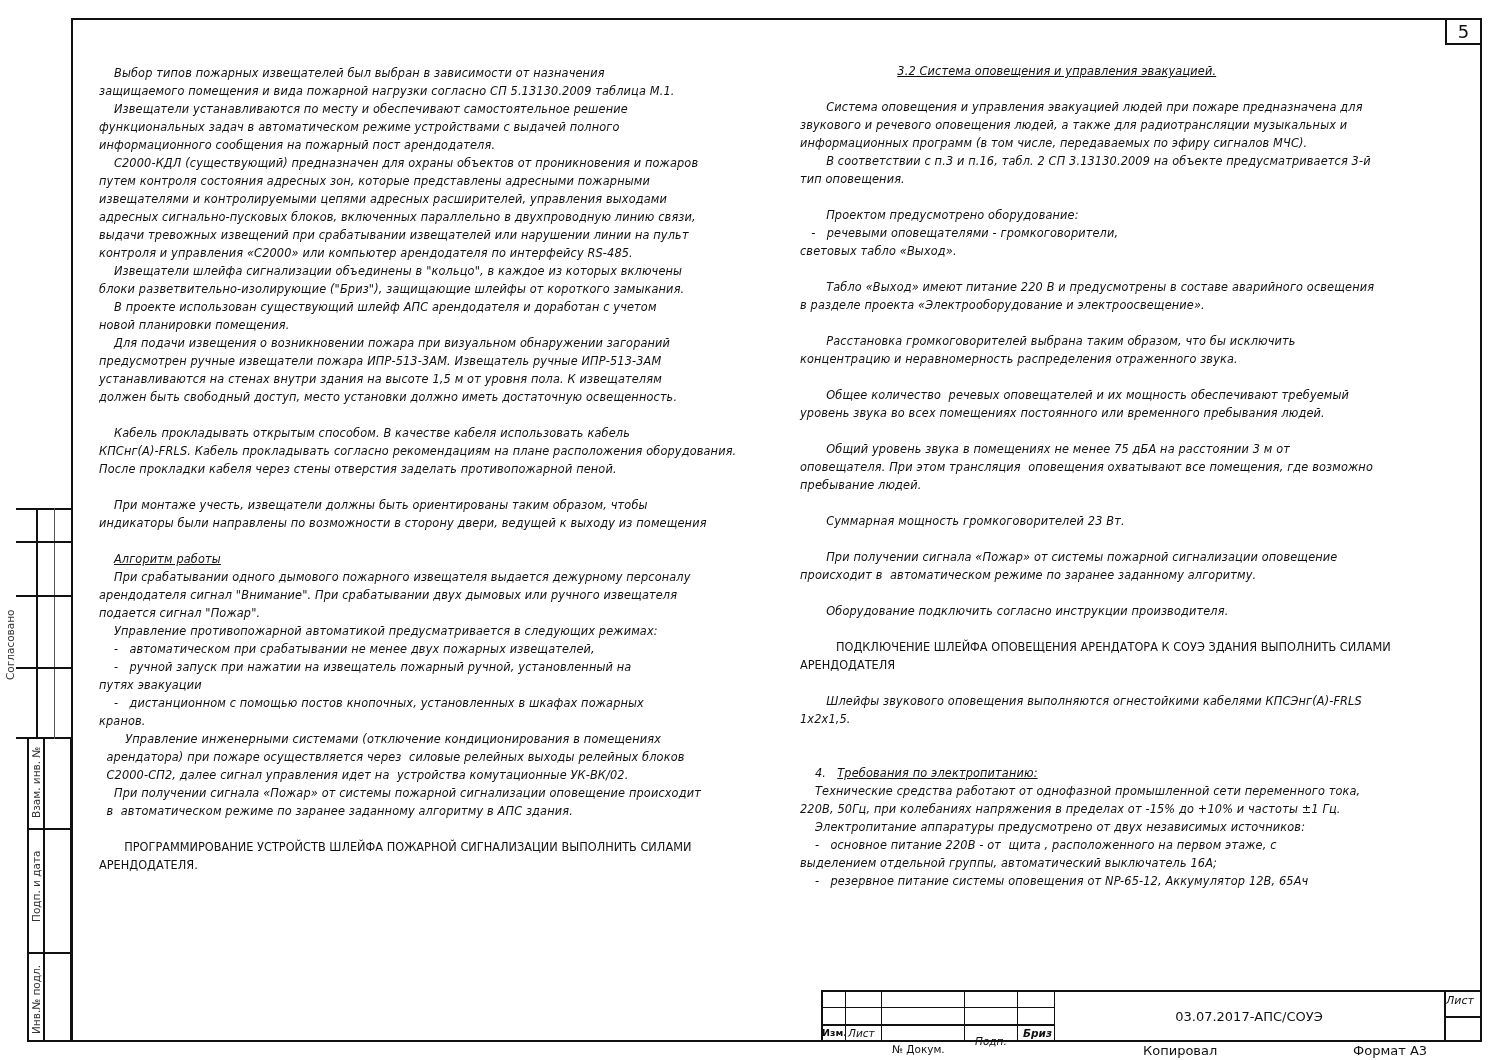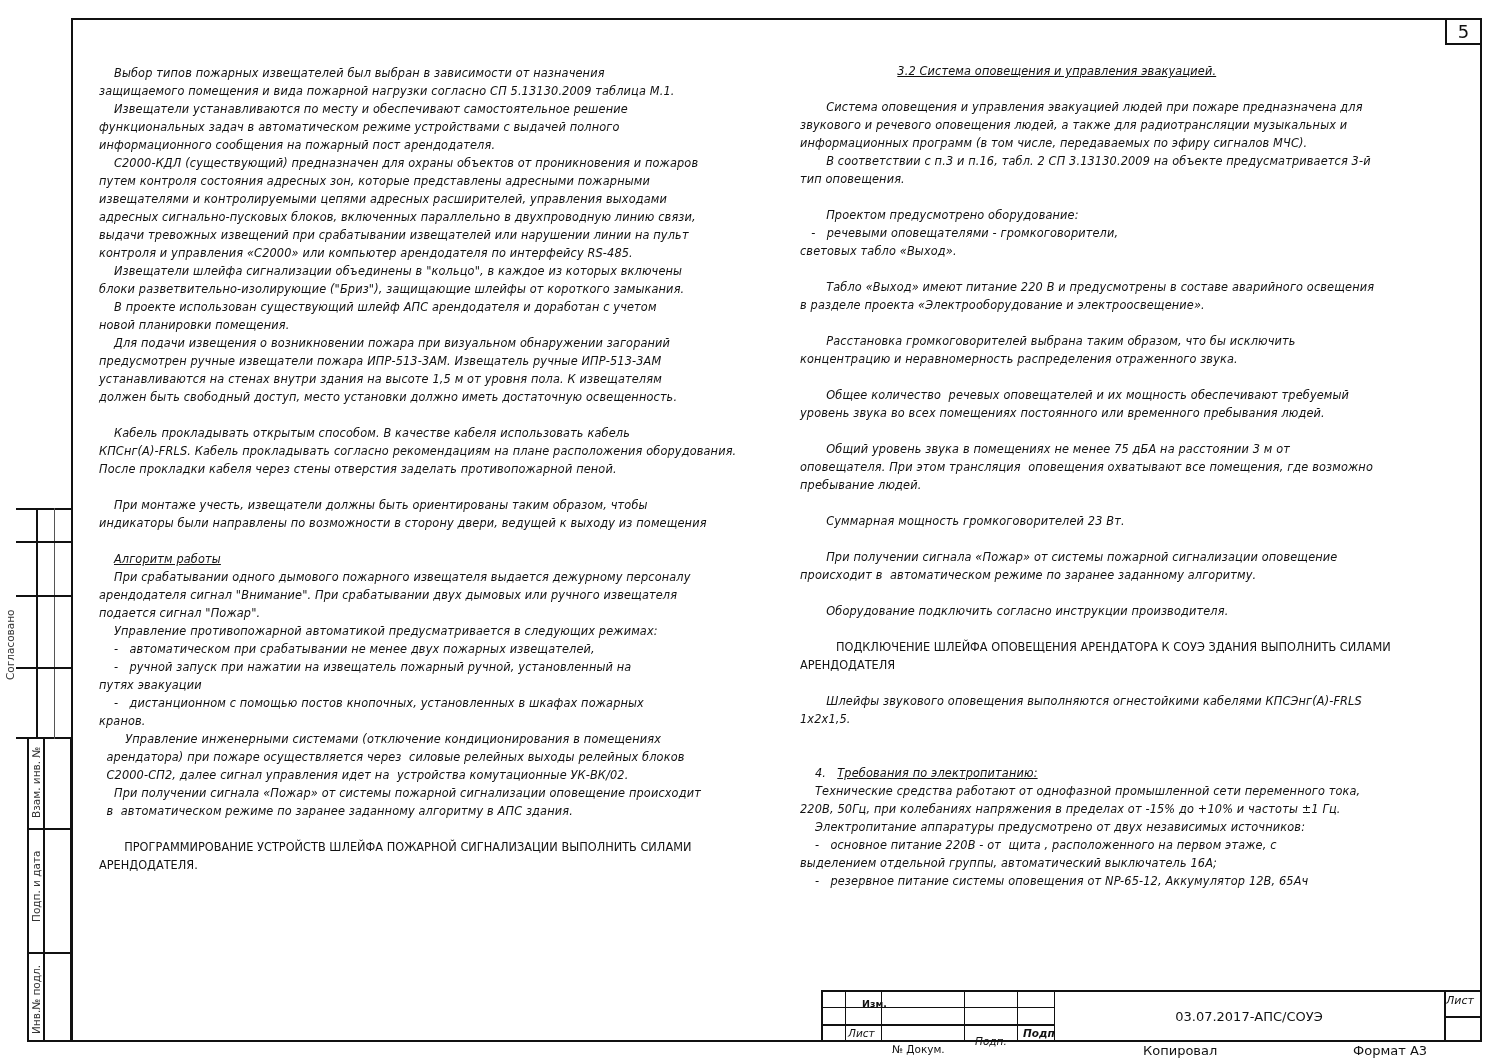--- a/index.html
+++ b/index.html
@@ -157,24 +157,24 @@
 
 <div class="tb"></div>
 <div class="tb-v" style="left:821px;top:990px;width:2px;"></div>
 <div class="tb-v" style="left:845px;top:990px;"></div>
 <div class="tb-v" style="left:881px;top:990px;"></div>
 <div class="tb-v" style="left:964px;top:990px;"></div>
 <div class="tb-v" style="left:1017px;top:990px;"></div>
 <div class="tb-v" style="left:1054px;top:990px;"></div>
 <div class="tb-h" style="left:821px;top:1007px;width:233px;"></div>
 <div class="tb-h" style="left:821px;top:1024px;width:233px;background:#111;height:2px;"></div>
-<span class="tb-lbl" style="left:822px;top:998px;font-style:normal;font-weight:bold;font-size:9.5px;padding-left:40px;">Изм.</span>
+<span class="tb-lbl" style="left:822px;top:1027px;font-style:normal;font-weight:bold;font-size:9.5px;">Изм.</span>
 <span class="tb-lbl" style="left:848px;top:1027px;">Лист</span>
 <span class="tb-lbl" style="left:892px;top:1027px;font-style:normal;margin-top:16px;">№ Докум.</span>
 <span class="tb-lbl" style="left:975px;top:1027px;margin-top:8px;">Подп.</span>
-<span class="tb-lbl" style="left:1023px;top:1027px;font-weight:bold;">Подп</span>
+<span class="tb-lbl" style="left:1023px;top:1027px;font-weight:bold;">Бриз</span>
 <div class="tb-code">03.07.2017-АПС/СОУЭ</div>
 <div class="sheet-box"></div>
 <div class="tb-h" style="left:1444px;top:1016px;width:38px;background:#111;height:2px;"></div>
 <span class="sheet-lbl">Лист</span>
 <span class="sheet-val">1.2</span>
 <span class="below" style="left:1143px;">Копировал</span>
 <span class="below" style="left:1353px;">Формат А3</span>
 
 </body></html>

